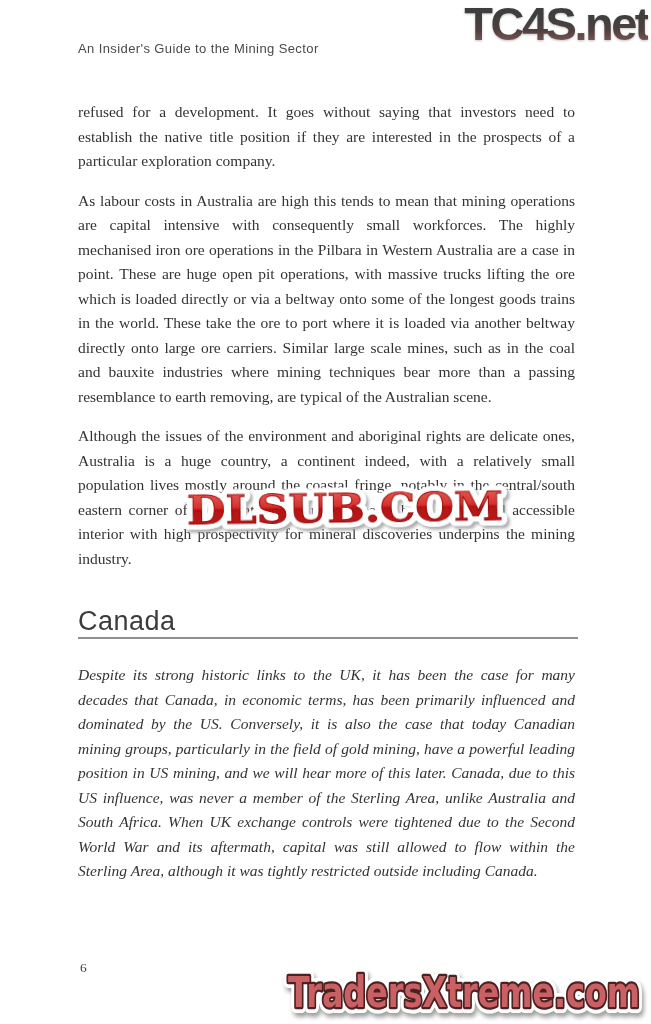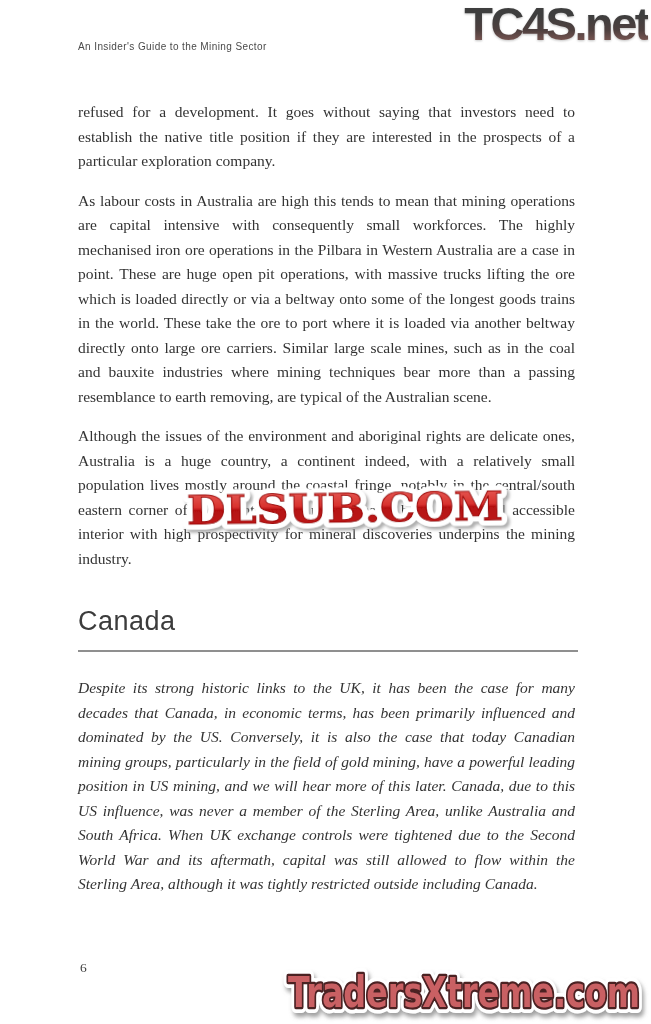--- a/index.html
+++ b/index.html
@@ -8,21 +8,21 @@
     position: relative;
     background: #ffffff;
     overflow: hidden;
     font-family: "Liberation Serif", serif;
   }
 
   .running-header {
     position: absolute;
     left: 78px; top: 41px;
     font-family: "Liberation Sans", sans-serif;
-    font-size: 10px;
+    font-size: 13px;
     letter-spacing: 0.4px;
     color: #4a4a4a;
     white-space: nowrap;
   }
 
   .tc4s {
     position: absolute;
     top: -4px; right: 3px;
     font-family: "Liberation Sans", sans-serif;
     font-weight: 700;
@@ -54,21 +54,20 @@
     left: 78px; top: 606px;
     width: 500px;
   }
   .section-heading {
     font-family: "Liberation Sans", sans-serif;
     font-weight: 400;
     font-size: 27px;
     letter-spacing: 0.5px;
     color: #3c3c3c;
     margin: 0;
-    padding-bottom: 13px;
     border-bottom: 2px solid #8f8f8f;
   }
   .canada-section p.body-par { margin-top: 24px; font-style: italic; }
 
   .page-number {
     position: absolute;
     left: 80px; top: 960px;
     font-size: 13.5px;
     color: #3f3f3f;
   }

